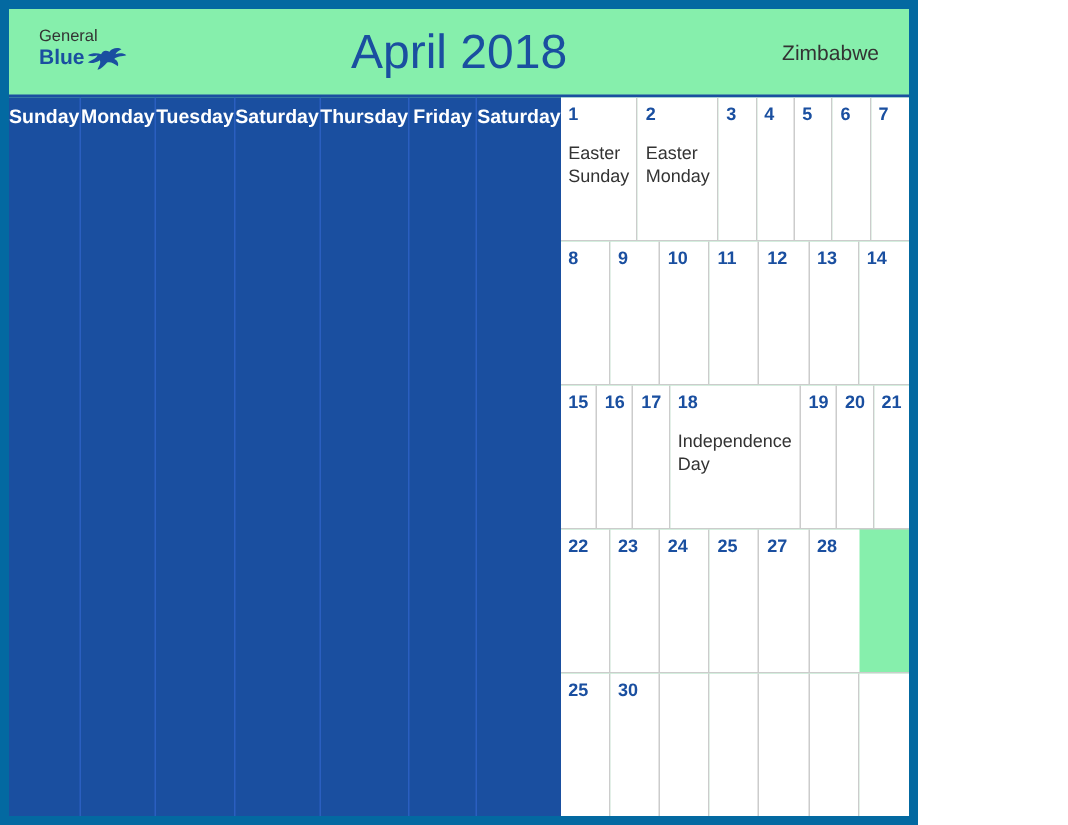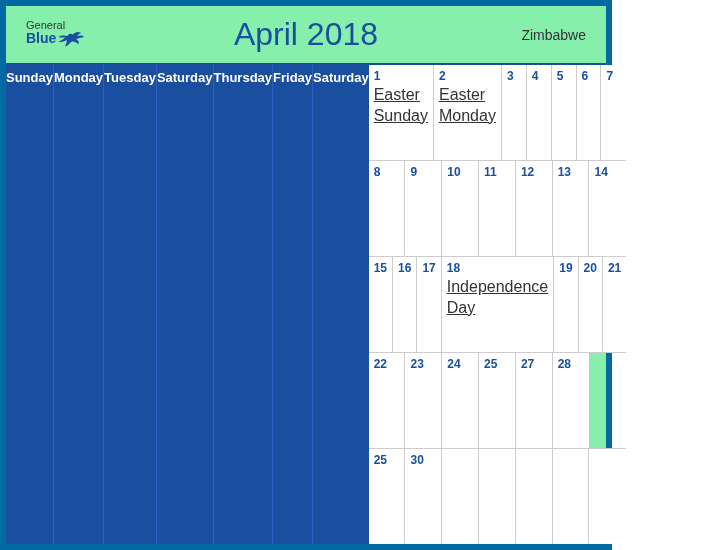--- a/index.html
+++ b/index.html
@@ -122,25 +122,24 @@
     .day-cell.empty {
       background: #fff;
     }
     .day-number {
       font-size: 12px;
       color: #1a4fa0;
       font-weight: bold;
       line-height: 1.4;
     }
     .day-event {
-      font-size: 16px;
+      font-size: 12px;
       color: #333;
-      margin-top: 0;
+      margin-top: 10px;
       line-height: 1.3;
-      text-decoration: underline;
     }
     .week-row .day-cell:first-child .day-number,
     .week-row .day-cell:last-child .day-number {
       color: #1a4fa0;
     }
   </style>
 </head>
 <body>
 
 <div class="calendar-container">

